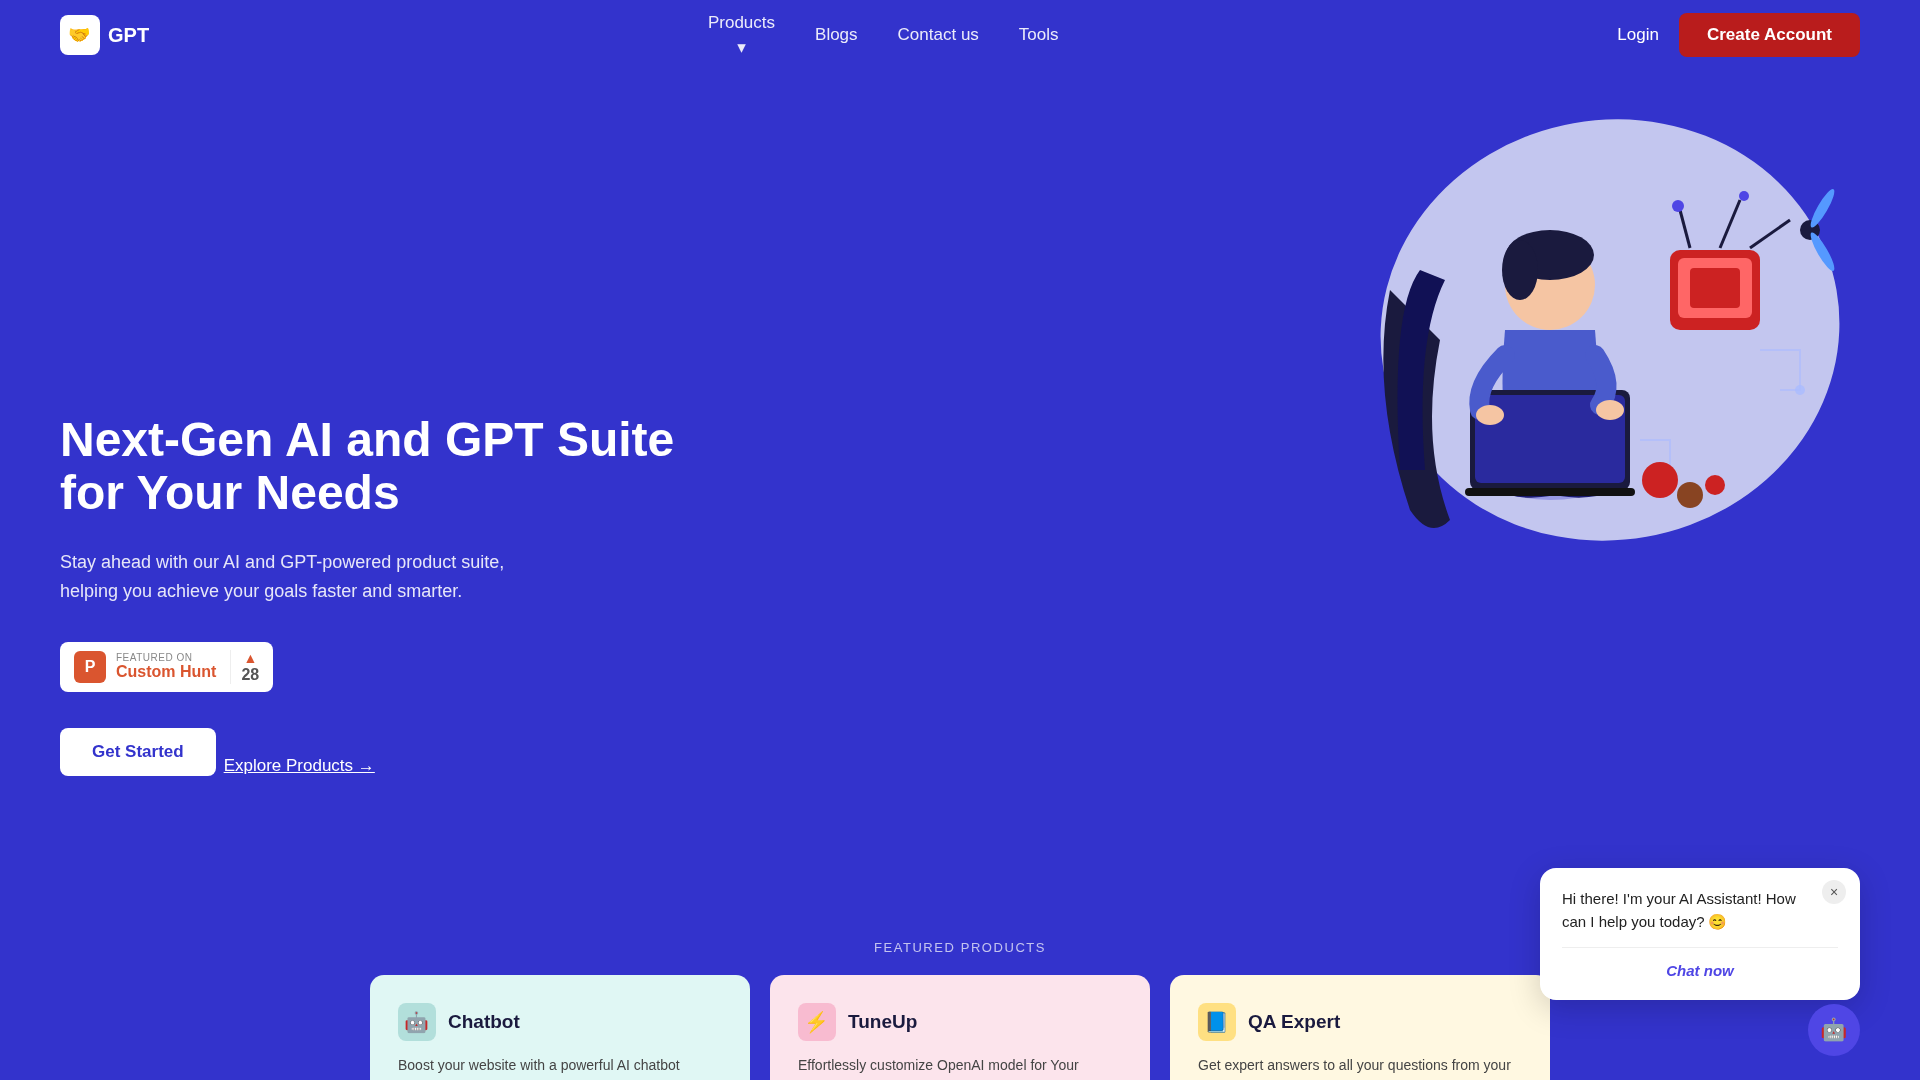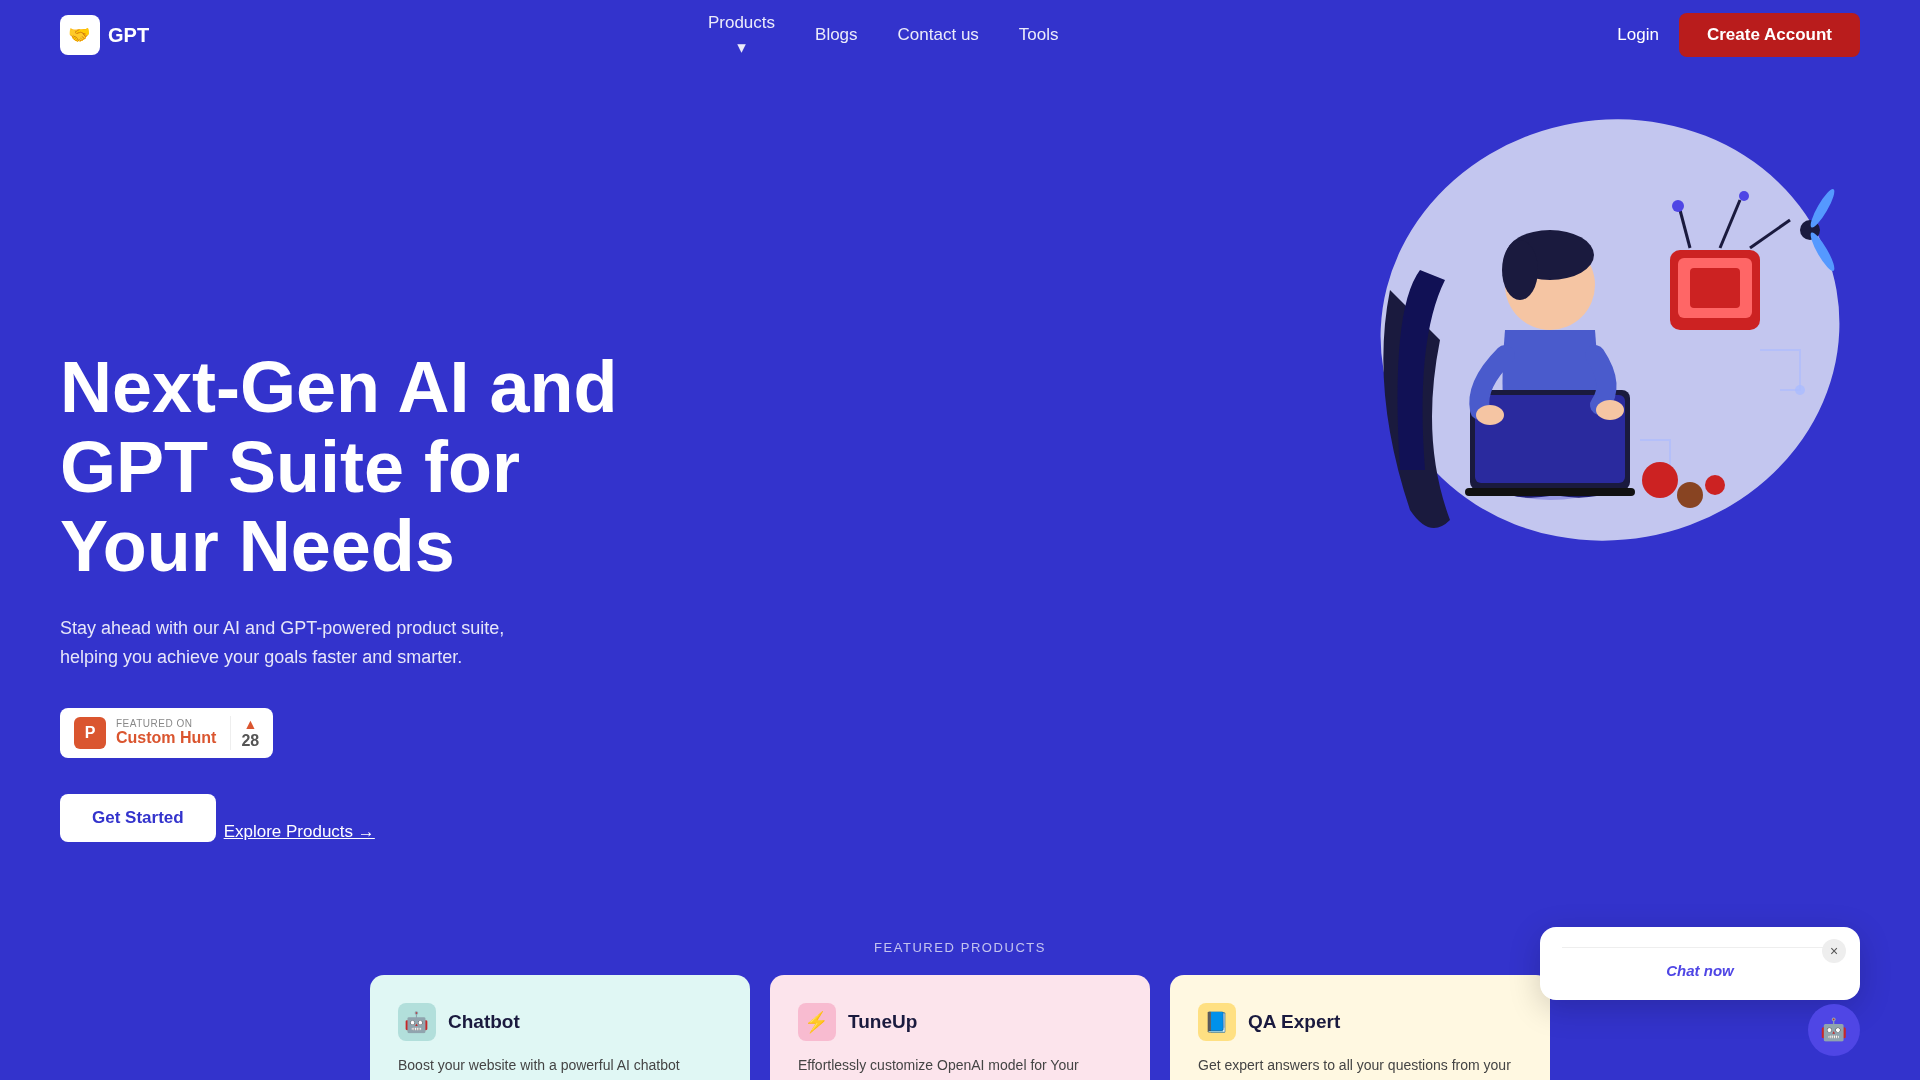--- a/index.html
+++ b/index.html
@@ -86,21 +86,21 @@
       align-items: center;
       padding: 40px 60px 0 60px;
       position: relative;
       height: calc(100vh - 70px);
     }
     .hero-content {
       max-width: 620px;
       z-index: 2;
     }
     .hero-title {
-      font-size: 72px;
+      font-size: 48px;
       font-weight: 800;
       line-height: 1.1;
       margin-bottom: 28px;
       color: white;
     }
     .hero-subtitle {
       font-size: 18px;
       line-height: 1.6;
       opacity: 0.88;
       margin-bottom: 36px;
@@ -464,19 +464,20 @@
       </div>
       <p class="card-desc">Get expert answers to all your questions from your own knowledgebase files</p>
 
     </div>
 
   </div>
 </section>
 
 <div class="chat-widget">
   <button class="chat-close">×</button>
+  <p class="chat-message">Hi there! I'm your AI Assistant! How can I help you today? 😊</p>
   <div class="chat-divider"></div>
   <button class="chat-now-btn">Chat now</button>
 </div>
 
 <button class="chat-fab">
   <span>🤖</span>
 </button>
 
 </body></html>

